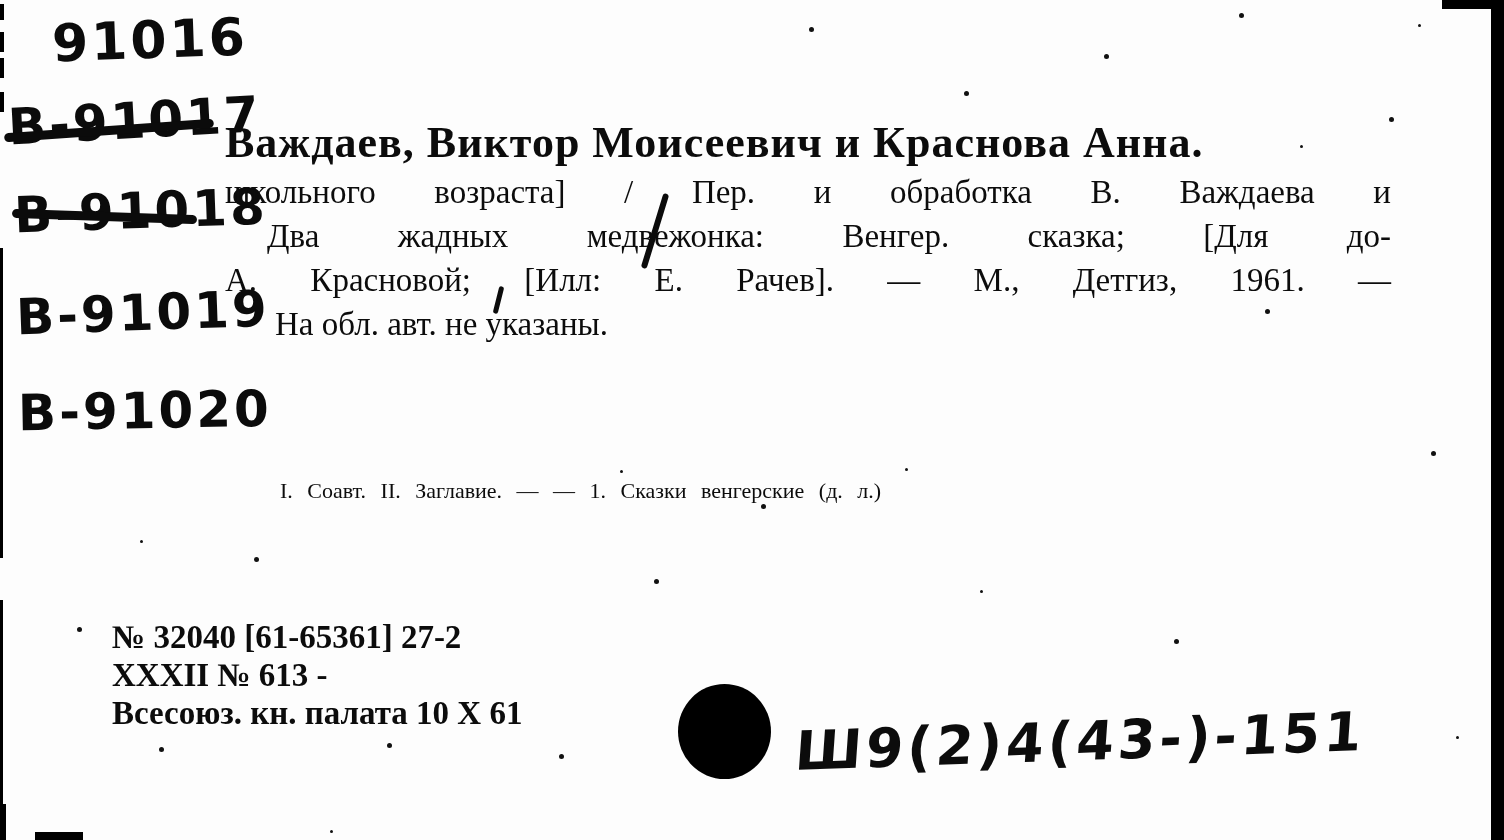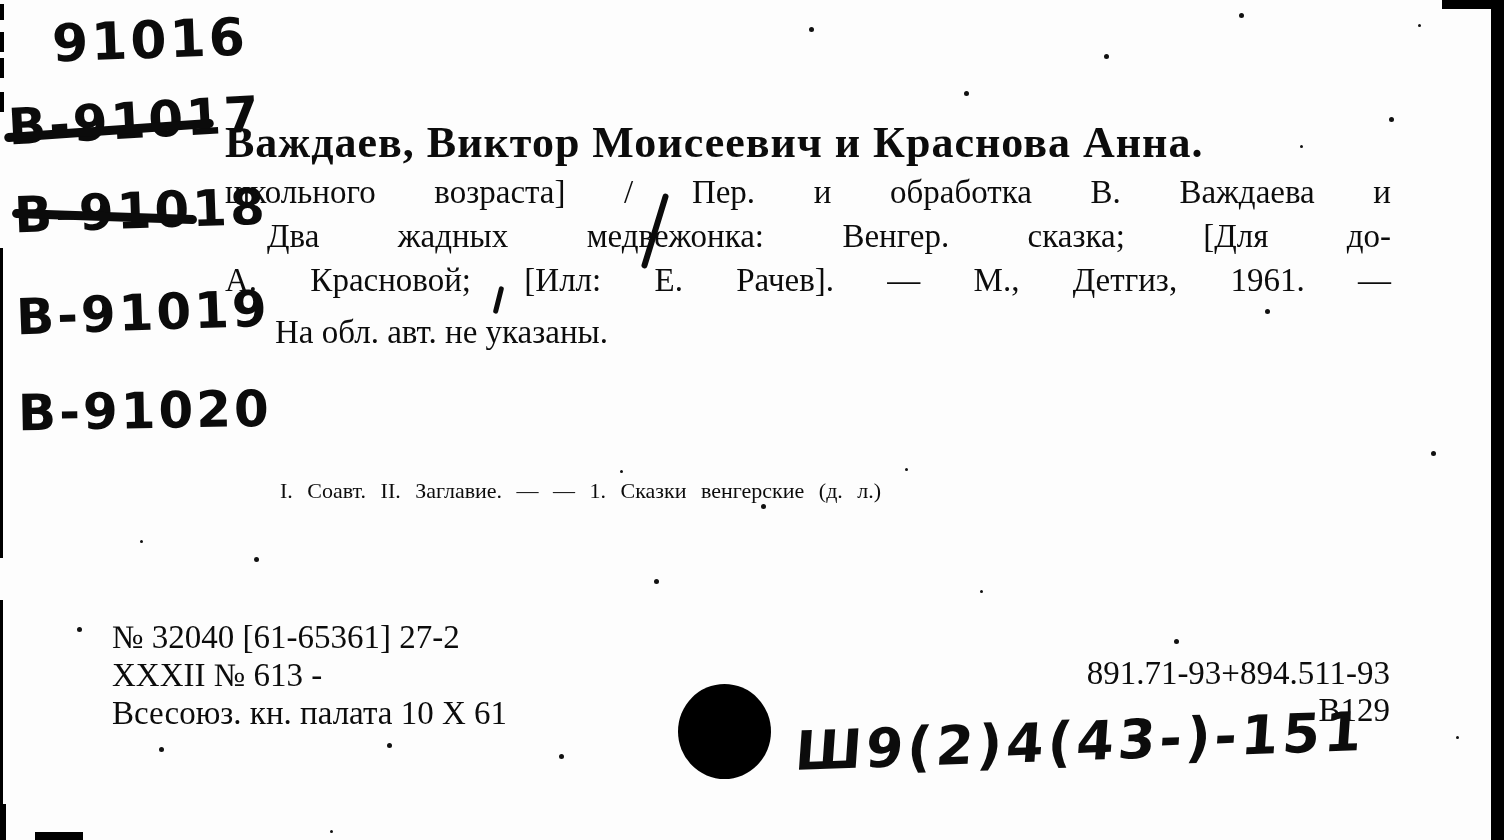--- a/index.html
+++ b/index.html
@@ -17,27 +17,27 @@
   .strike-1{left:4px;top:126px;width:210px;transform:rotate(-4deg);}
   .strike-2{left:12px;top:212px;width:185px;transform:rotate(2deg);}
 
   
   .entry{position:absolute;left:225px;top:122px;width:1166px;font-family:"Liberation Serif","DejaVu Serif",serif;}
   .heading{font-size:44px;line-height:42px;font-weight:700;letter-spacing:1px;margin-bottom:6px;white-space:nowrap;}
   .bline{font-size:33px;line-height:44px;font-weight:500;}
   .jl{text-align:justify;text-align-last:justify;}
   .l0{padding-left:42px;}
   .l3{padding-left:50px;}
-  .l4{padding-left:50px;margin-top:8px;}
+  .l4{padding-left:50px;}
 
   .tracings{position:absolute;left:280px;top:478px;font-family:"Liberation Serif","DejaVu Serif",serif;font-size:22px;word-spacing:9px;white-space:nowrap;}
 
   
   .footer-left{position:absolute;left:112px;top:618px;font-family:"Liberation Serif","DejaVu Serif",serif;font-size:33px;line-height:38px;}
-  .footer-left div{white-space:nowrap;}
+  .footer-left div{white-space:nowrap;font-weight:bold;}
   .footer-right{position:absolute;right:114px;top:655px;text-align:right;font-family:"Liberation Serif","DejaVu Serif",serif;font-size:33px;line-height:37px;}
   .call-number{position:absolute;left:795px;top:710px;font-family:"DejaVu Sans",sans-serif;font-weight:700;font-size:54px;letter-spacing:4px;transform:rotate(-2deg) skewX(-6deg);white-space:nowrap;}
 
   
   .hole{position:absolute;left:678px;top:684px;width:93px;height:95px;background:#000;border-radius:50%;}
 
   
   .handmark{position:absolute;background:#0b0b0b;border-radius:3px;}
   .slash-big{left:652px;top:192px;width:6px;height:78px;transform:rotate(17deg);}
   .slash-small{left:496px;top:286px;width:5px;height:28px;transform:rotate(14deg);}
@@ -90,24 +90,20 @@
   </div>
 
   <div class="tracings">I. Соавт. II. Заглавие. — — 1. Сказки венгерские (д. л.)</div>
 
   <div class="footer-left">
     <div>№ 32040 [61-65361] 27-2</div>
     <div>XXXII № 613 -</div>
     <div>Всесоюз. кн. палата 10 X 61</div>
   </div>
 
-  <div class="footer-right">
-    <div>891.71-93+894.511-93</div>
-    <div>В129</div>
-  </div>
 
   <div class="call-number">Ш9(2)4(43-)-151</div>
 
   <div class="hole"></div>
 
   <div class="handmark slash-big"></div>
   <div class="handmark slash-small"></div>
 
   <div class="edge right-strip"></div>
   <div class="edge tr-corner"></div>

